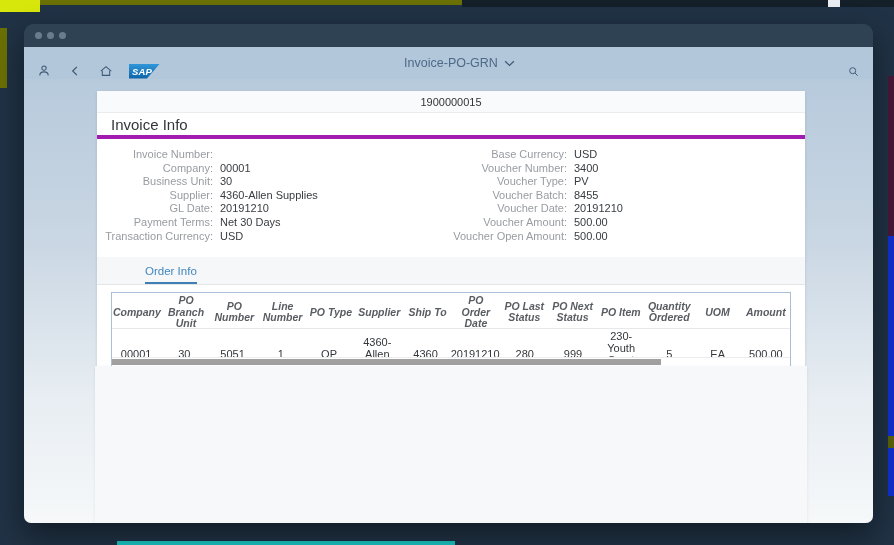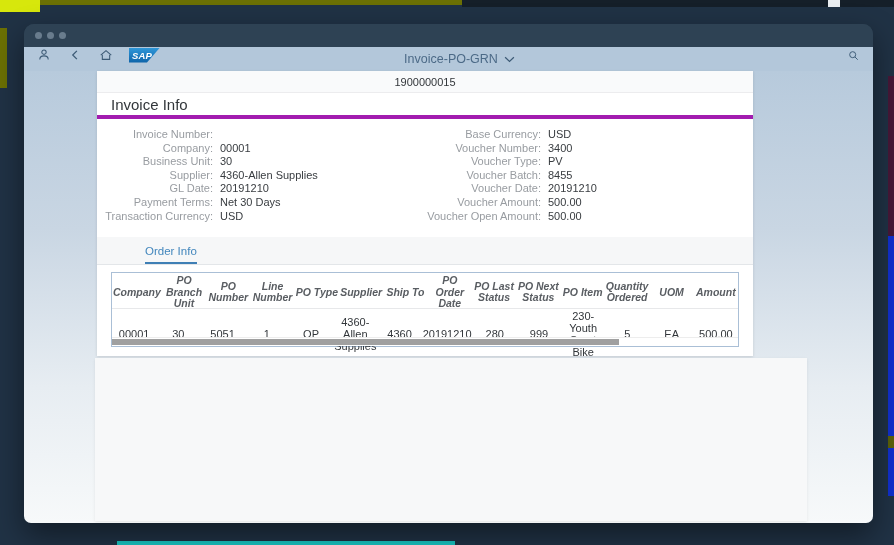--- a/index.html
+++ b/index.html
@@ -31,21 +31,21 @@
   }
   .titlebar {
     height:23px; background:#2e4254;
     display:flex; align-items:center; padding-left:11px; gap:5px;
   }
   .dot { width:7px; height:7px; border-radius:50%; background:#697c8d; }
 
   
   .shellbar {
     height:24px; background:#b3c7da; position:relative;
-    display:flex; align-items:flex-end; padding:8px 12px; color:#3d5b76;
+    display:flex; align-items:flex-start; padding:16px 12px; color:#3d5b76;
   }
   .shell-left { display:flex; align-items:center; gap:15px; z-index:2; }
   .icon-btn { width:16px; height:16px; display:flex; align-items:center; justify-content:center; color:#3d5b76; cursor:pointer; }
   .icon-btn svg { display:block; }
   .sap-logo {
     width:31px; height:15px;
     background:linear-gradient(180deg,#2f97d9,#0d63a8);
     clip-path:polygon(0 0,100% 0,58% 100%,0 100%);
     color:#fff; font-size:9.5px; font-weight:bold; font-style:italic;
     display:flex; align-items:center; padding-left:3px; letter-spacing:.2px;
@@ -57,21 +57,21 @@
     color:#4c6a87; font-size:12.5px; cursor:pointer; z-index:1;margin-left:22px;
   }
   .shell-right { margin-left:auto; z-index:2; }
 
   
   .app {
     position:relative; height:452px;
     background:linear-gradient(180deg,#b7cadc 0%,#c9d6e3 35%,#e7edf2 70%,#f7f9fa 100%);
   }
   .card {
-    position:absolute; left:73px; top:0; width:656px; height:285px;
+    position:absolute; left:73px; top:12px; width:708px; height:285px;
     background:#fff; box-shadow:0 1px 3px rgba(0,0,0,.12);
   }
   .obj-strip {
     height:22px; background:#f9fafb; border-bottom:1px solid #ececee;
     display:flex; align-items:center; justify-content:center;
     font-size:11px; color:#32363a;
   }
   .section-h {
     height:26px; display:flex; align-items:center; padding:0 14px;
     font-size:15px; color:#32363a; border-bottom:4px solid #a21caf; background:#fff;

